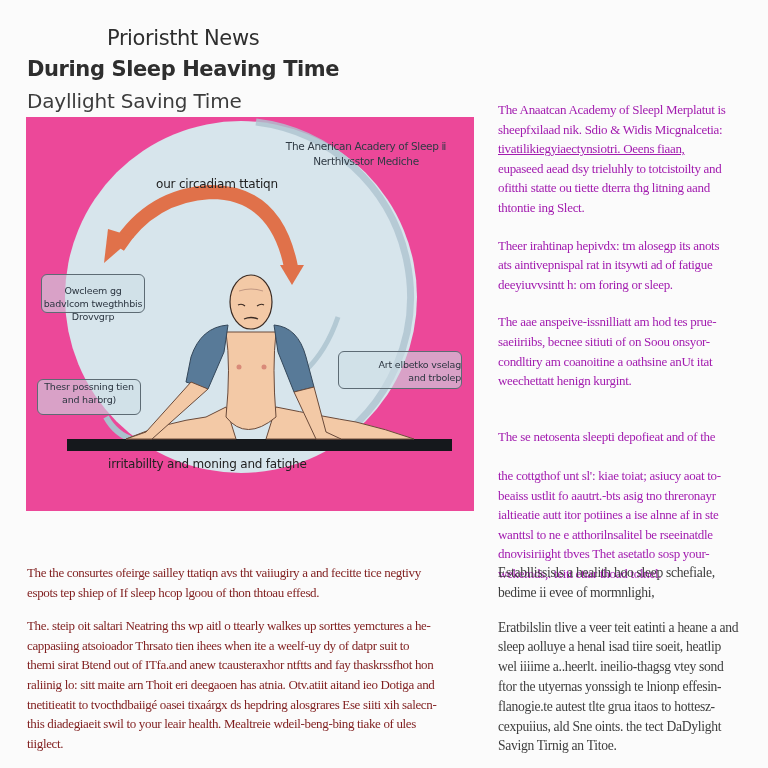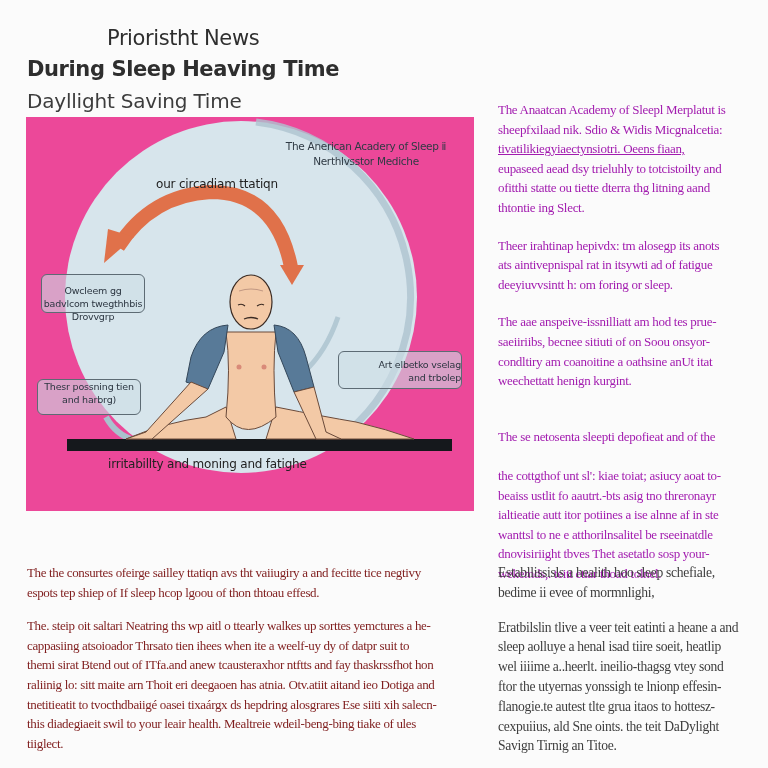--- a/index.html
+++ b/index.html
@@ -151,16 +151,16 @@
   <p>
     <span>Establlissisls a healith hoo sleep schefiale,</span><br>
     <span>bedime ii evee of mormnlighi,</span>
   </p>
   <p>
     <span>Eratbilslin tlive a veer teit eatinti a heane a and</span><br>
     <span>sleep aolluye a henal isad tiire soeit, heatlip</span><br>
     <span>wel iiiime a..heerlt. ineilio-thagsg vtey sond</span><br>
     <span>ftor the utyernas yonssigh te lnionp effesin-</span><br>
     <span>flanogie.te autest tlte grua itaos to hottesz-</span><br>
-    <span>cexpuiius, ald Sne oints. the teit DaDylight</span><br>
+    <span>cexpuiius, ald Sne oints. the tect DaDylight</span><br>
     <span>Savign Tirnig an Titoe.</span>
   </p>
 </div>
 
 </body></html>

